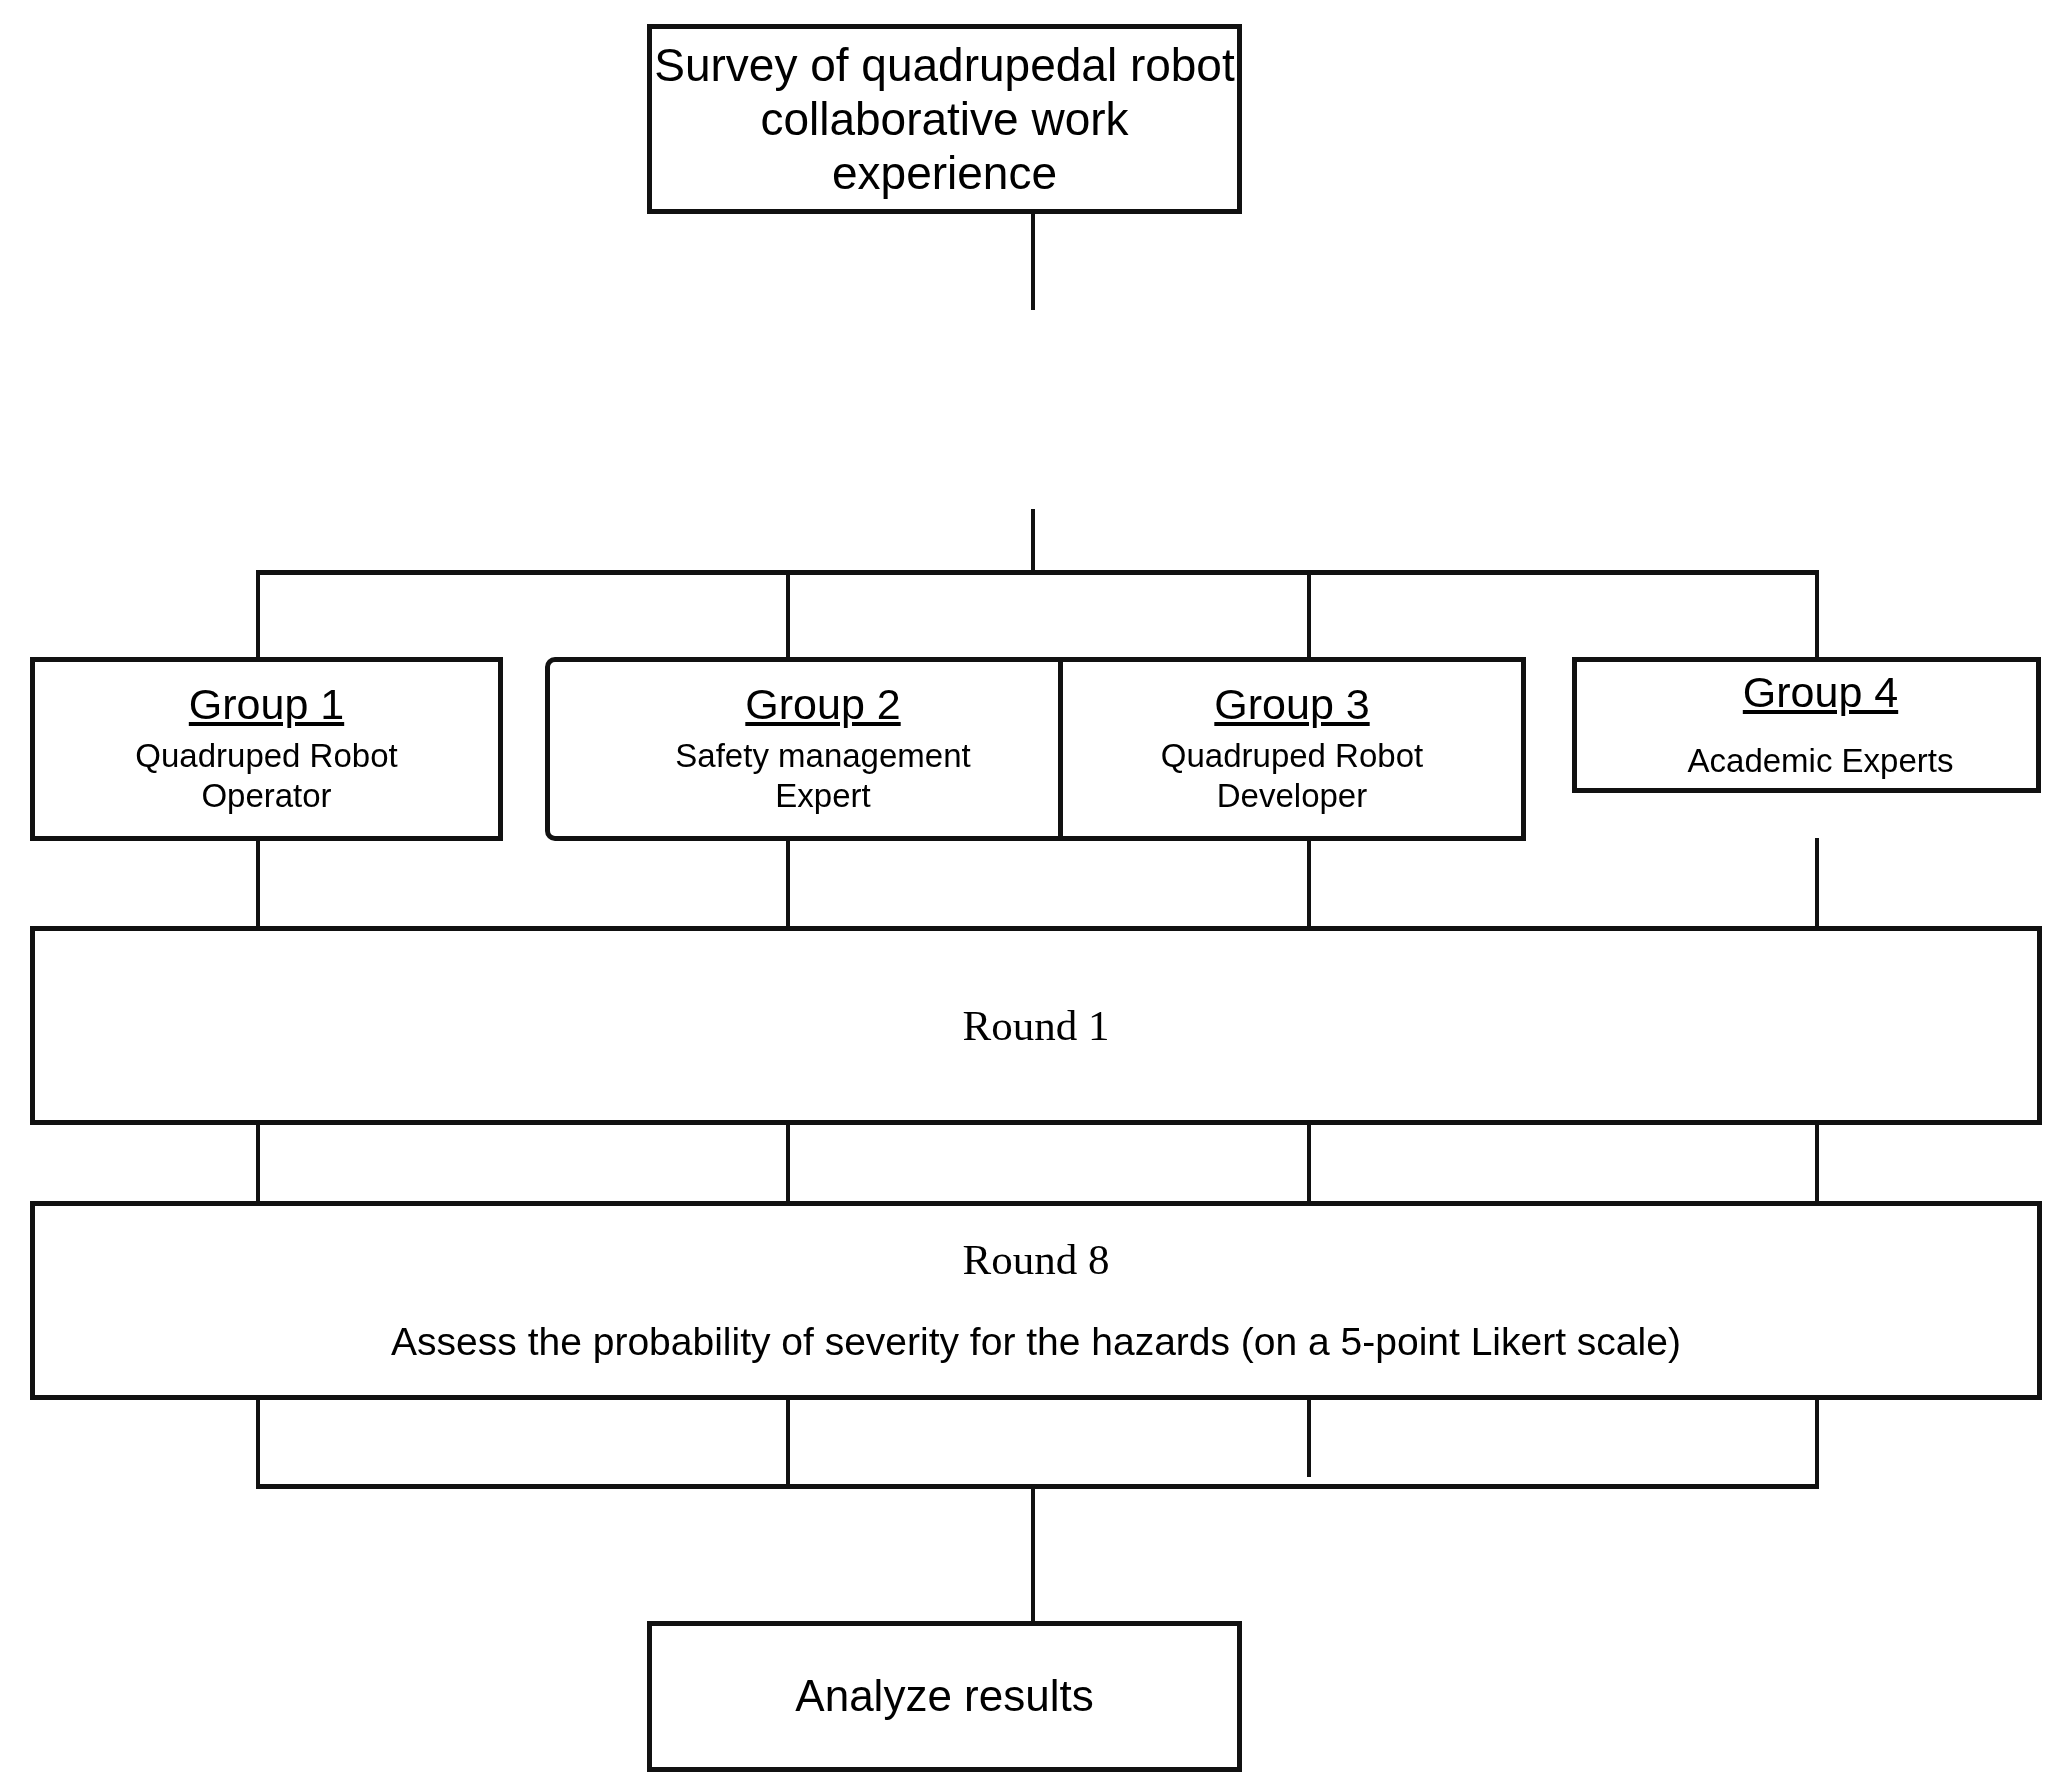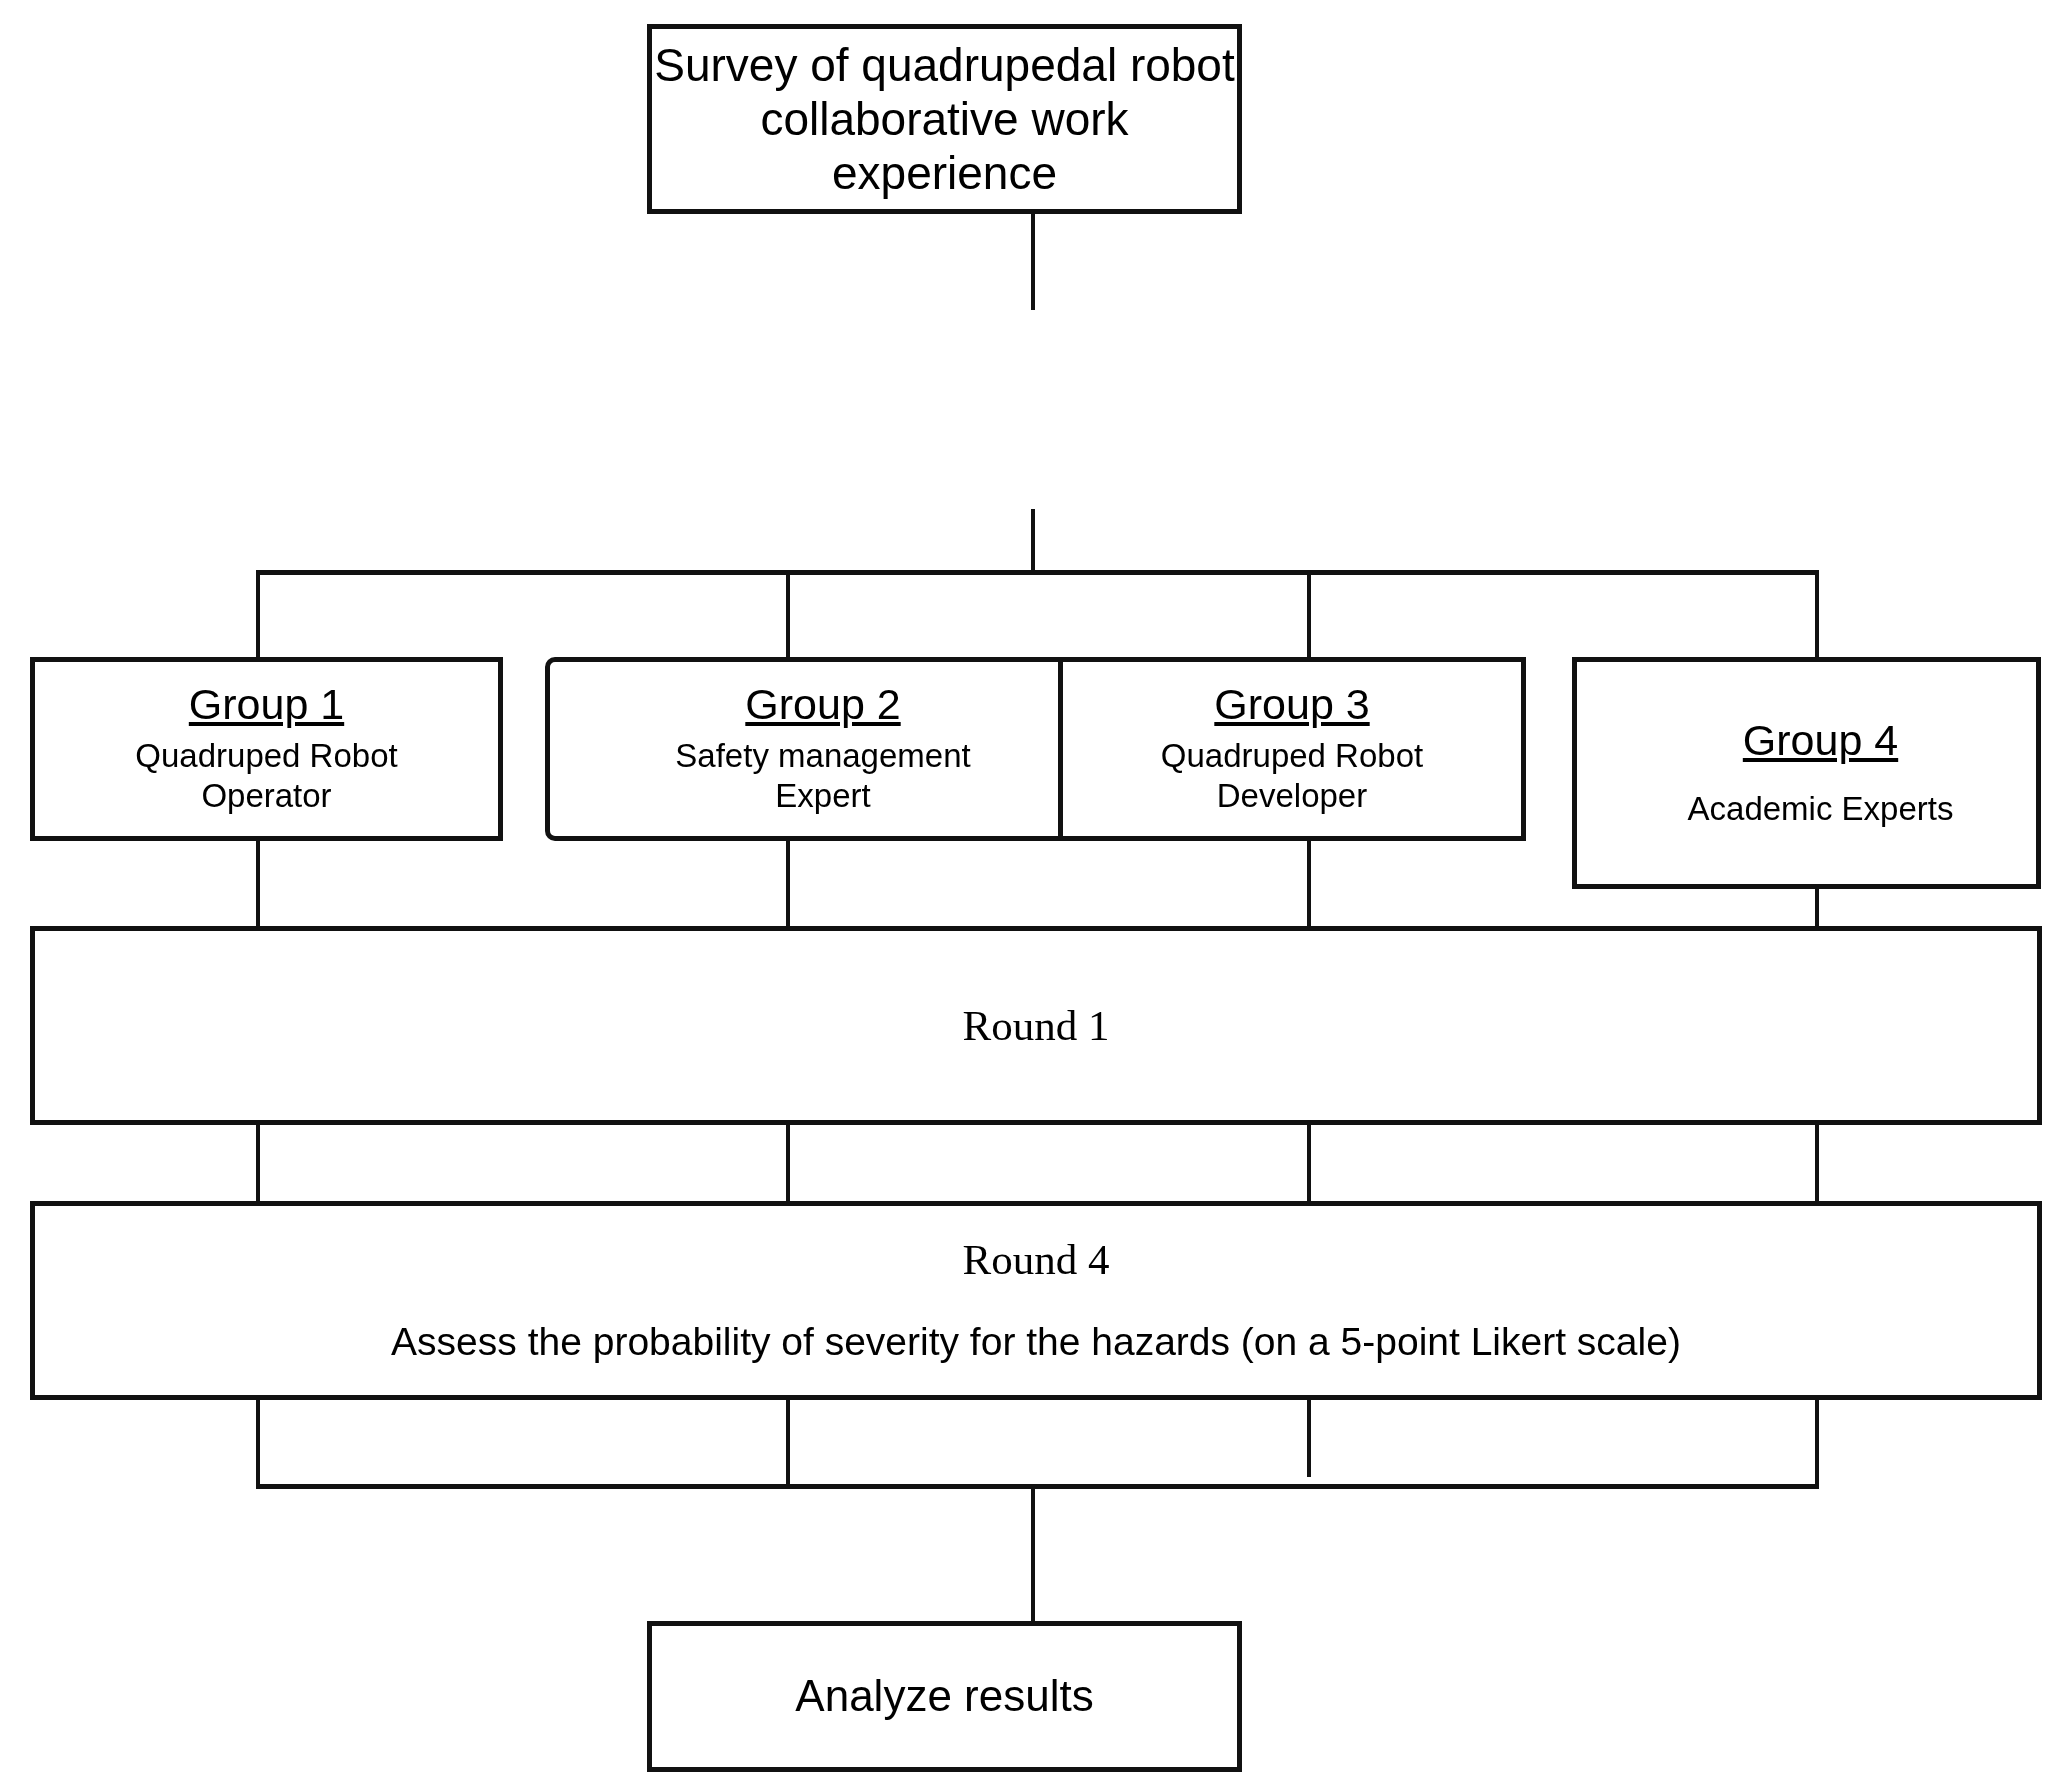--- a/index.html
+++ b/index.html
@@ -115,41 +115,41 @@
     <div class="group-sub">Safety management
 Expert</div>
   </div>
 
   <div class="box" style="left:1058px; top:657px; width:468px; height:184px;">
     <div class="group-title">Group 3</div>
     <div class="group-sub">Quadruped Robot
 Developer</div>
   </div>
 
-  <div class="box" style="left:1572px; top:657px; width:469px; height:232px;padding-left:28px;">
+  <div class="box" style="left:1572px; top:657px; width:469px; height:136px;padding-left:28px;">
     <div class="group-title" style="margin-bottom:18px;">Group 4</div>
     <div class="group-sub">Academic Experts</div>
   </div>
 
   <div class="conn-v" style="left:256px; top:838px; height:90px;"></div>
   <div class="conn-v" style="left:786px; top:838px; height:90px;"></div>
   <div class="conn-v" style="left:1307px; top:838px; height:90px;"></div>
   <div class="conn-v" style="left:1815px; top:838px; height:90px;"></div>
 
   <div class="box" style="left:30px; top:926px; width:2012px; height:199px;">
     <div class="round-title">Round 1</div>
   </div>
 
   <div class="conn-v" style="left:256px; top:1121px; height:83px;"></div>
   <div class="conn-v" style="left:786px; top:1121px; height:83px;"></div>
   <div class="conn-v" style="left:1307px; top:1121px; height:83px;"></div>
   <div class="conn-v" style="left:1815px; top:1121px; height:83px;"></div>
 
   <div class="box" style="left:30px; top:1201px; width:2012px; height:199px;">
-    <div class="round-title">Round 4</div>
+    <div class="round-title">Round 8</div>
     <div class="round-sub">Assess the probability of severity for the hazards (on a 5-point Likert scale)</div>
   </div>
 
   <div class="conn-v" style="left:256px; top:1397px; height:92px;"></div>
   <div class="conn-v" style="left:786px; top:1397px; height:92px;"></div>
   <div class="conn-v" style="left:1307px; top:1397px; height:80px;"></div>
   <div class="conn-v" style="left:1815px; top:1397px; height:92px;"></div>
   <div class="conn-h" style="left:256px; top:1484px; width:1563px;"></div>
 
   <div class="conn-v" style="left:1031px; top:1484px; height:141px;"></div>

